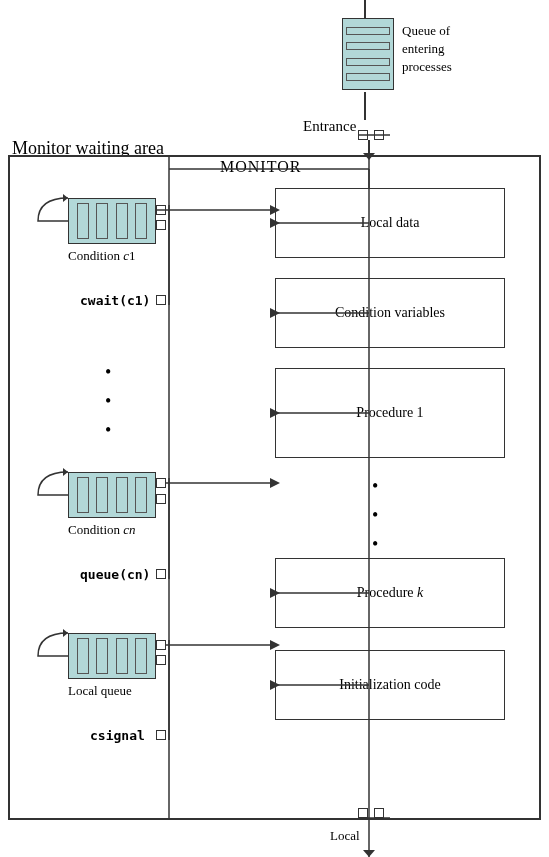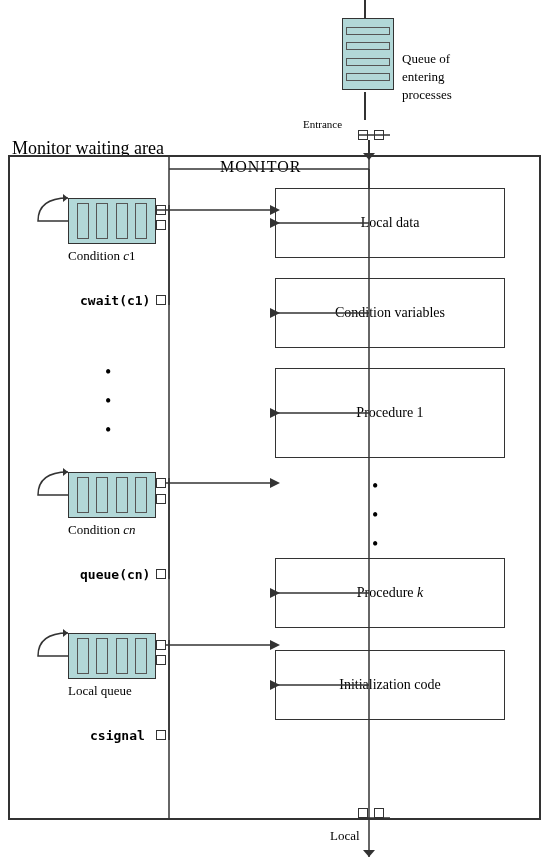--- a/index.html
+++ b/index.html
@@ -60,21 +60,21 @@
       border-left: 6px solid transparent;
       border-right: 6px solid transparent;
       border-top: 7px solid #333;
     }
 
     
     .entrance-label {
       position: absolute;
       top: 118px;
       left: 303px;
-      font-size: 11px;
+      font-size: 15px;
     }
 
     
     .sq {
       position: absolute;
       width: 10px;
       height: 10px;
       border: 1.5px solid #333;
       background: #fff;
     }
@@ -206,21 +206,21 @@
 
 <div class="arrow-down-top"></div>
 
 <div class="queue-box">
   <div class="queue-stripe"></div>
   <div class="queue-stripe"></div>
   <div class="queue-stripe"></div>
   <div class="queue-stripe"></div>
 </div>
 
-<div class="queue-label" style="white-space:pre-line;margin-top:28px;">Queue of
+<div class="queue-label" style="white-space:pre-line;">Queue of
 entering
 processes</div>
 
 <div class="arrow-queue-down"></div>
 
 <div class="entrance-label">Entrance</div>
 
 <div class="sq entrance-sq1" style="top:130px;left:358px;"></div>
 <div class="sq entrance-sq2" style="top:130px;left:374px;"></div>
 

